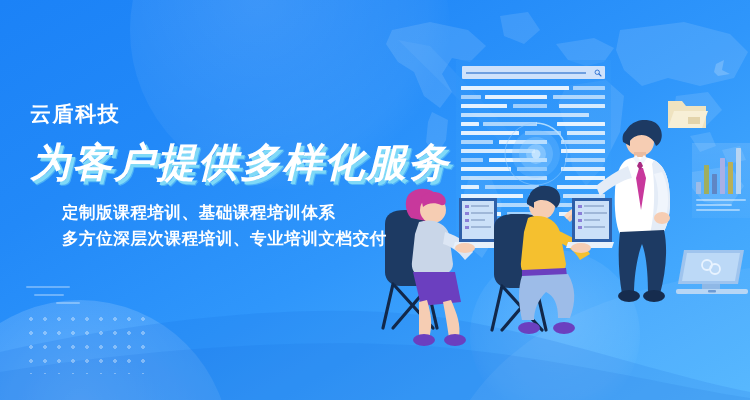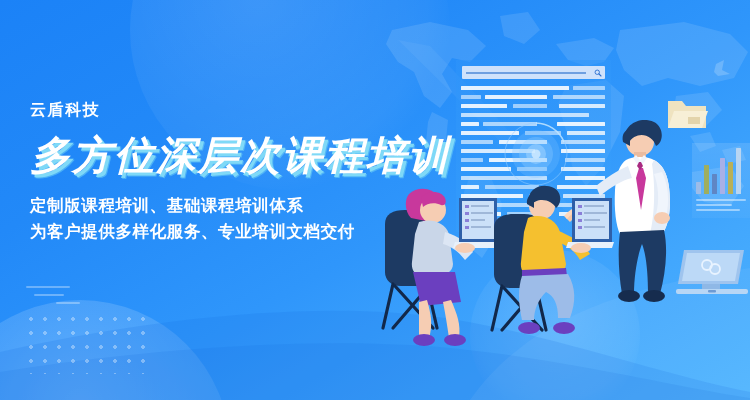--- a/index.html
+++ b/index.html
@@ -20,28 +20,28 @@
   .c3{width:170px;height:170px;left:470px;top:250px;
       background:radial-gradient(circle at 50% 40%,rgba(255,255,255,.16),rgba(255,255,255,.05) 62%,rgba(255,255,255,0) 74%);}
   .dotgrid{position:absolute;left:24px;top:312px;width:125px;height:62px;
     background-image:radial-gradient(rgba(255,255,255,.34) 1.6px, rgba(255,255,255,0) 1.9px);
     background-size:14px 14px;}
   .tick{position:absolute;background:rgba(255,255,255,.32);height:2px;border-radius:1px;}
   svg.deco{position:absolute;inset:0;width:750px;height:400px;}
   
   .textblock{position:absolute;left:30px;top:100px;z-index:9;}
   .brand{display:flex;align-items:baseline;gap:9px;margin-bottom:14px;}
-  .brand-cn{color:#fff;font-size:16px;font-weight:bold;letter-spacing:1.6px;}
+  .brand-cn{color:#fff;font-size:21px;font-weight:bold;letter-spacing:1.6px;}
   .brand-en{color:#f2f8ff;font-size:19px;font-weight:400;letter-spacing:.2px;}
   .headline{
     color:#ffffff;font-size:40px;font-weight:bold;font-style:italic;
     letter-spacing:2px;line-height:1.04;white-space:nowrap;
     text-shadow:3px 3px 0 #7fd9f7, 4px 4px 0 rgba(110,210,245,.55);
   }
-  .subs{margin-top:15px;}
+  .subs{margin-top:15px;margin-left:32px;}
   .sub{color:#ffffff;font-size:16.5px;font-weight:bold;letter-spacing:.6px;line-height:1.62;white-space:nowrap;}
   
   .win{position:absolute;left:456px;top:60px;width:155px;height:172px;
        background:linear-gradient(160deg,rgba(46,148,250,.55),rgba(58,164,252,.42));z-index:4;}
   .searchbar{position:absolute;left:6px;top:6px;width:143px;height:13px;
        background:#cfe2fb;border-radius:1px;}
   .searchbar .ln{position:absolute;left:4px;top:6px;width:120px;height:2px;background:#6e9fe0;}
   .mag{position:absolute;right:3px;top:2.5px;width:8px;height:8px;}
   .doclines{position:absolute;left:5px;top:26px;width:145px;height:142px;}
   .dl{position:absolute;height:3.5px;border-radius:.5px;}
@@ -325,20 +325,20 @@
     <path d="M24 114 L68 112 C72 130 70 154 64 176 L52 176 C52 154 50 136 46 126 C42 136 38 156 38 176 L26 176 C22 152 22 130 24 114 Z" fill="#1d3a63"></path>
 
     <ellipse cx="33" cy="178" rx="11" ry="6" fill="#162c4e"></ellipse>
     <ellipse cx="58" cy="178" rx="11" ry="6" fill="#162c4e"></ellipse>
   </svg>
 
   <div class="textblock">
     <div class="brand">
       <span class="brand-cn">云盾科技</span>
     </div>
-    <div class="headline">多方位深层次课程培训</div>
+    <div class="headline">为客户提供多样化服务</div>
     <div class="subs">
       <div class="sub">定制版课程培训、基础课程培训体系</div>
-      <div class="sub">为客户提供多样化服务、专业培训文档交付</div>
+      <div class="sub">多方位深层次课程培训、专业培训文档交付</div>
     </div>
   </div>
 
 </div>
 
 </body></html>

